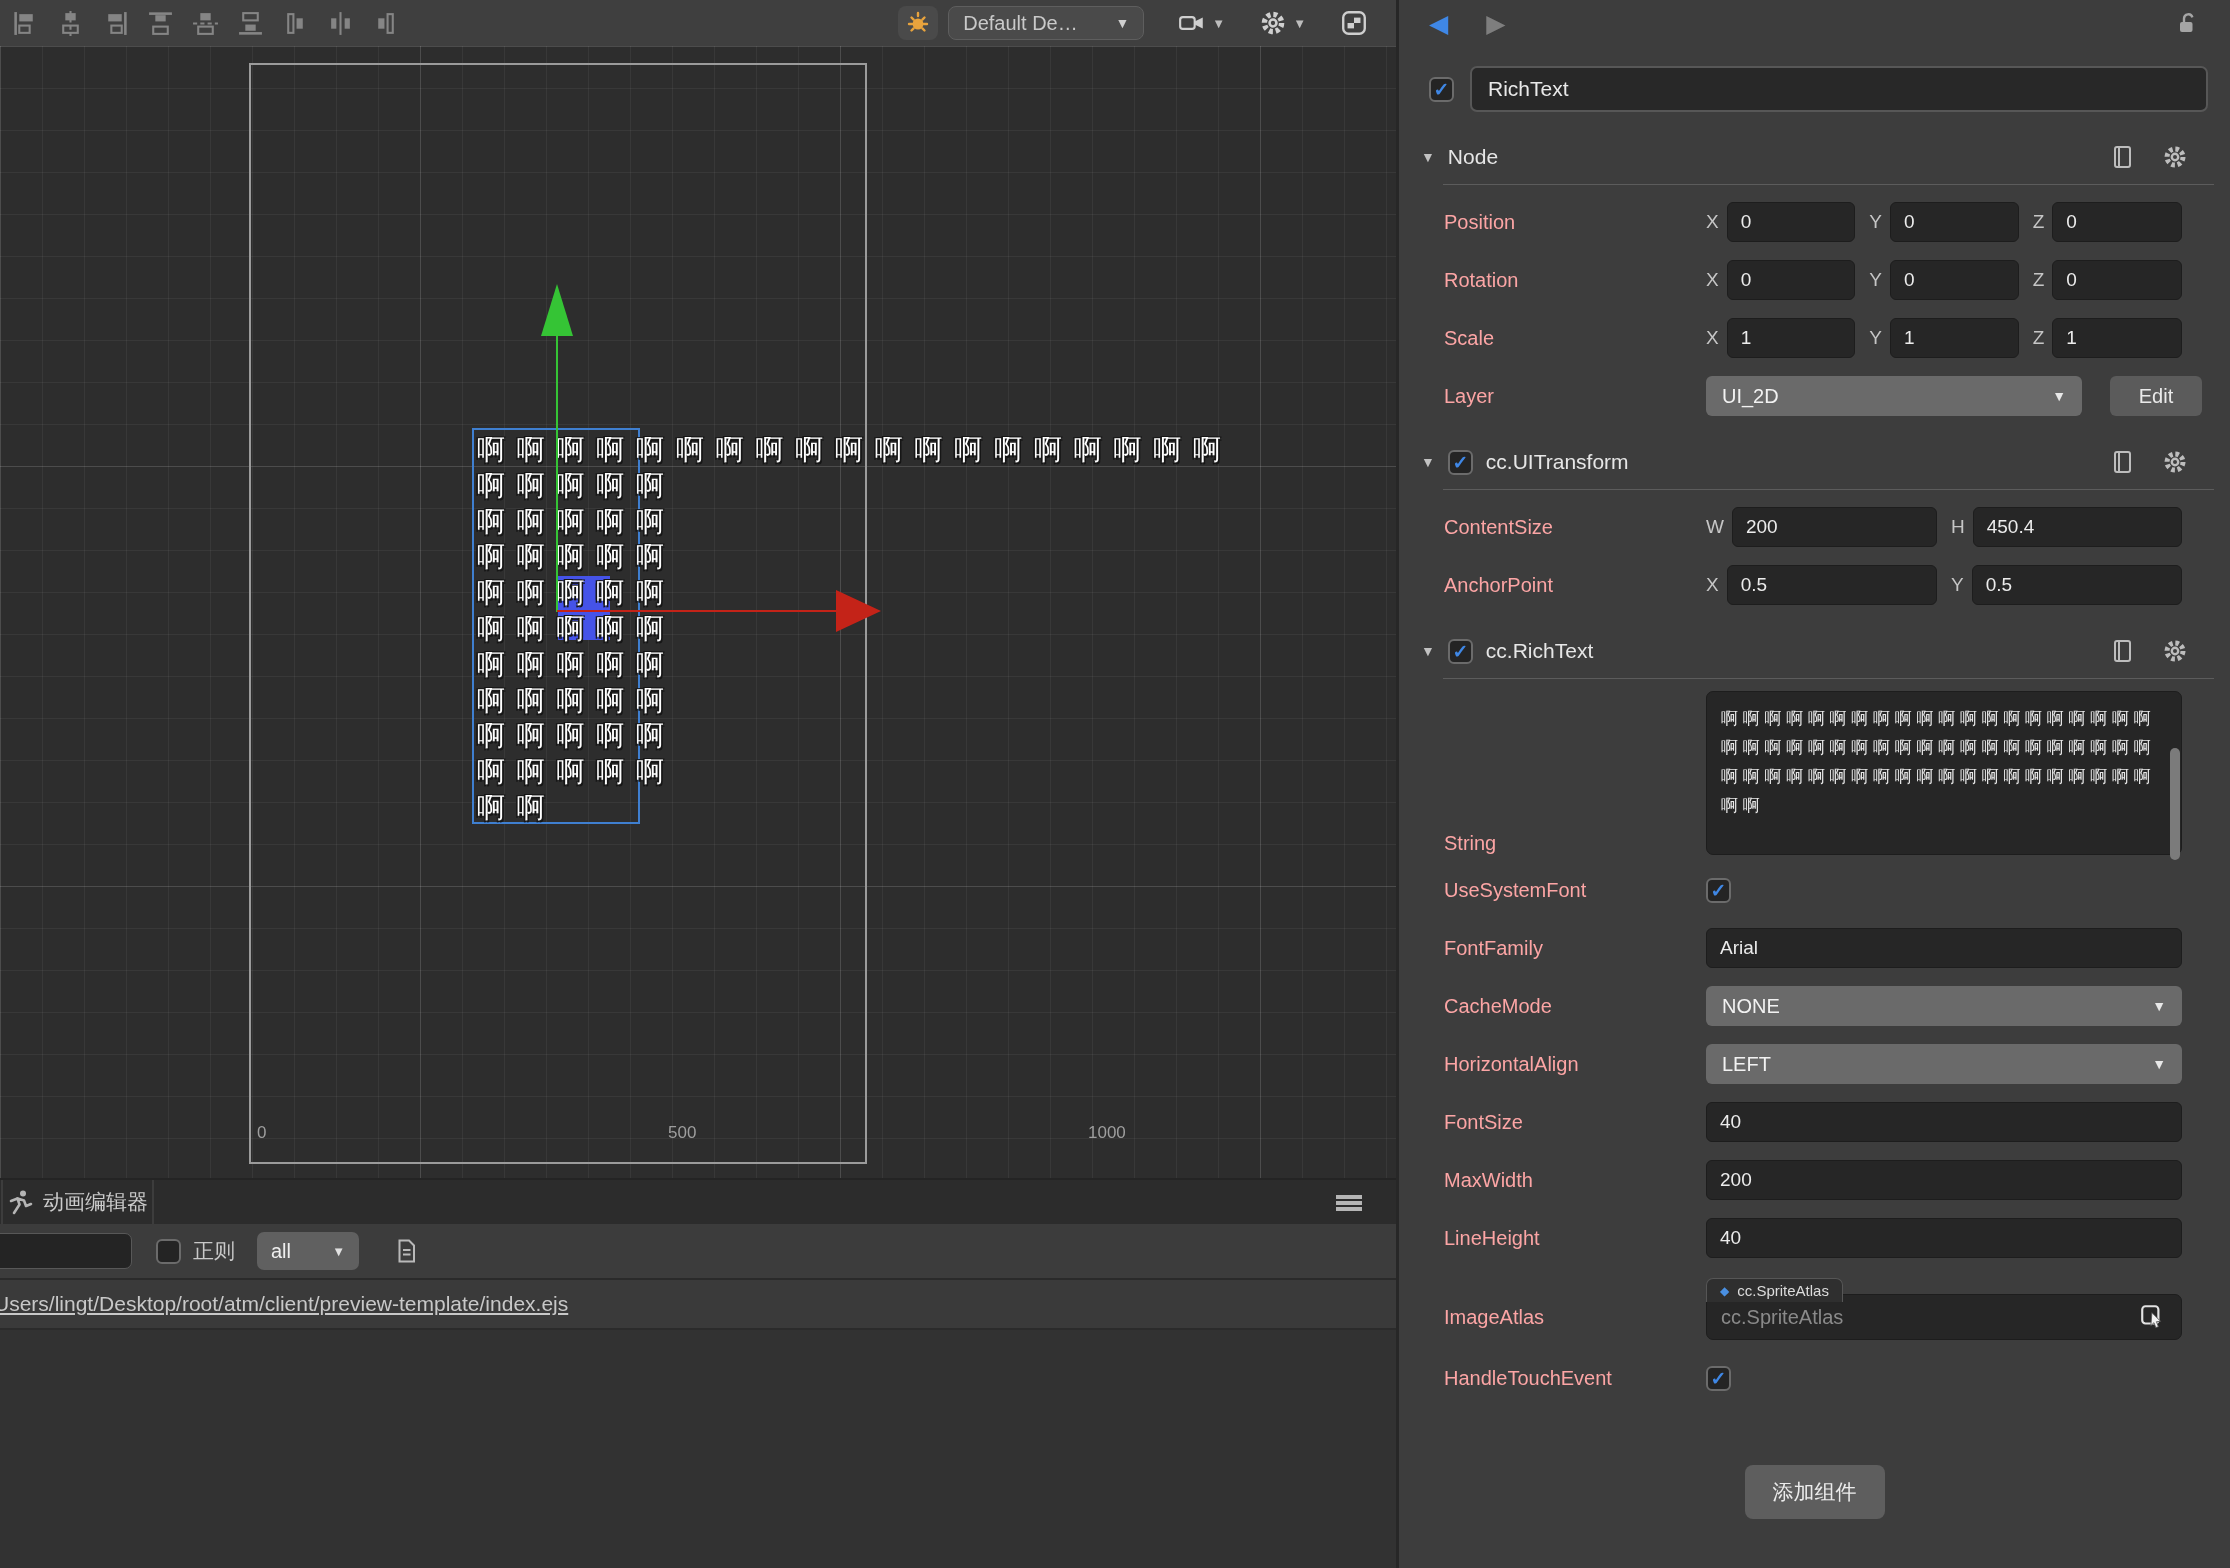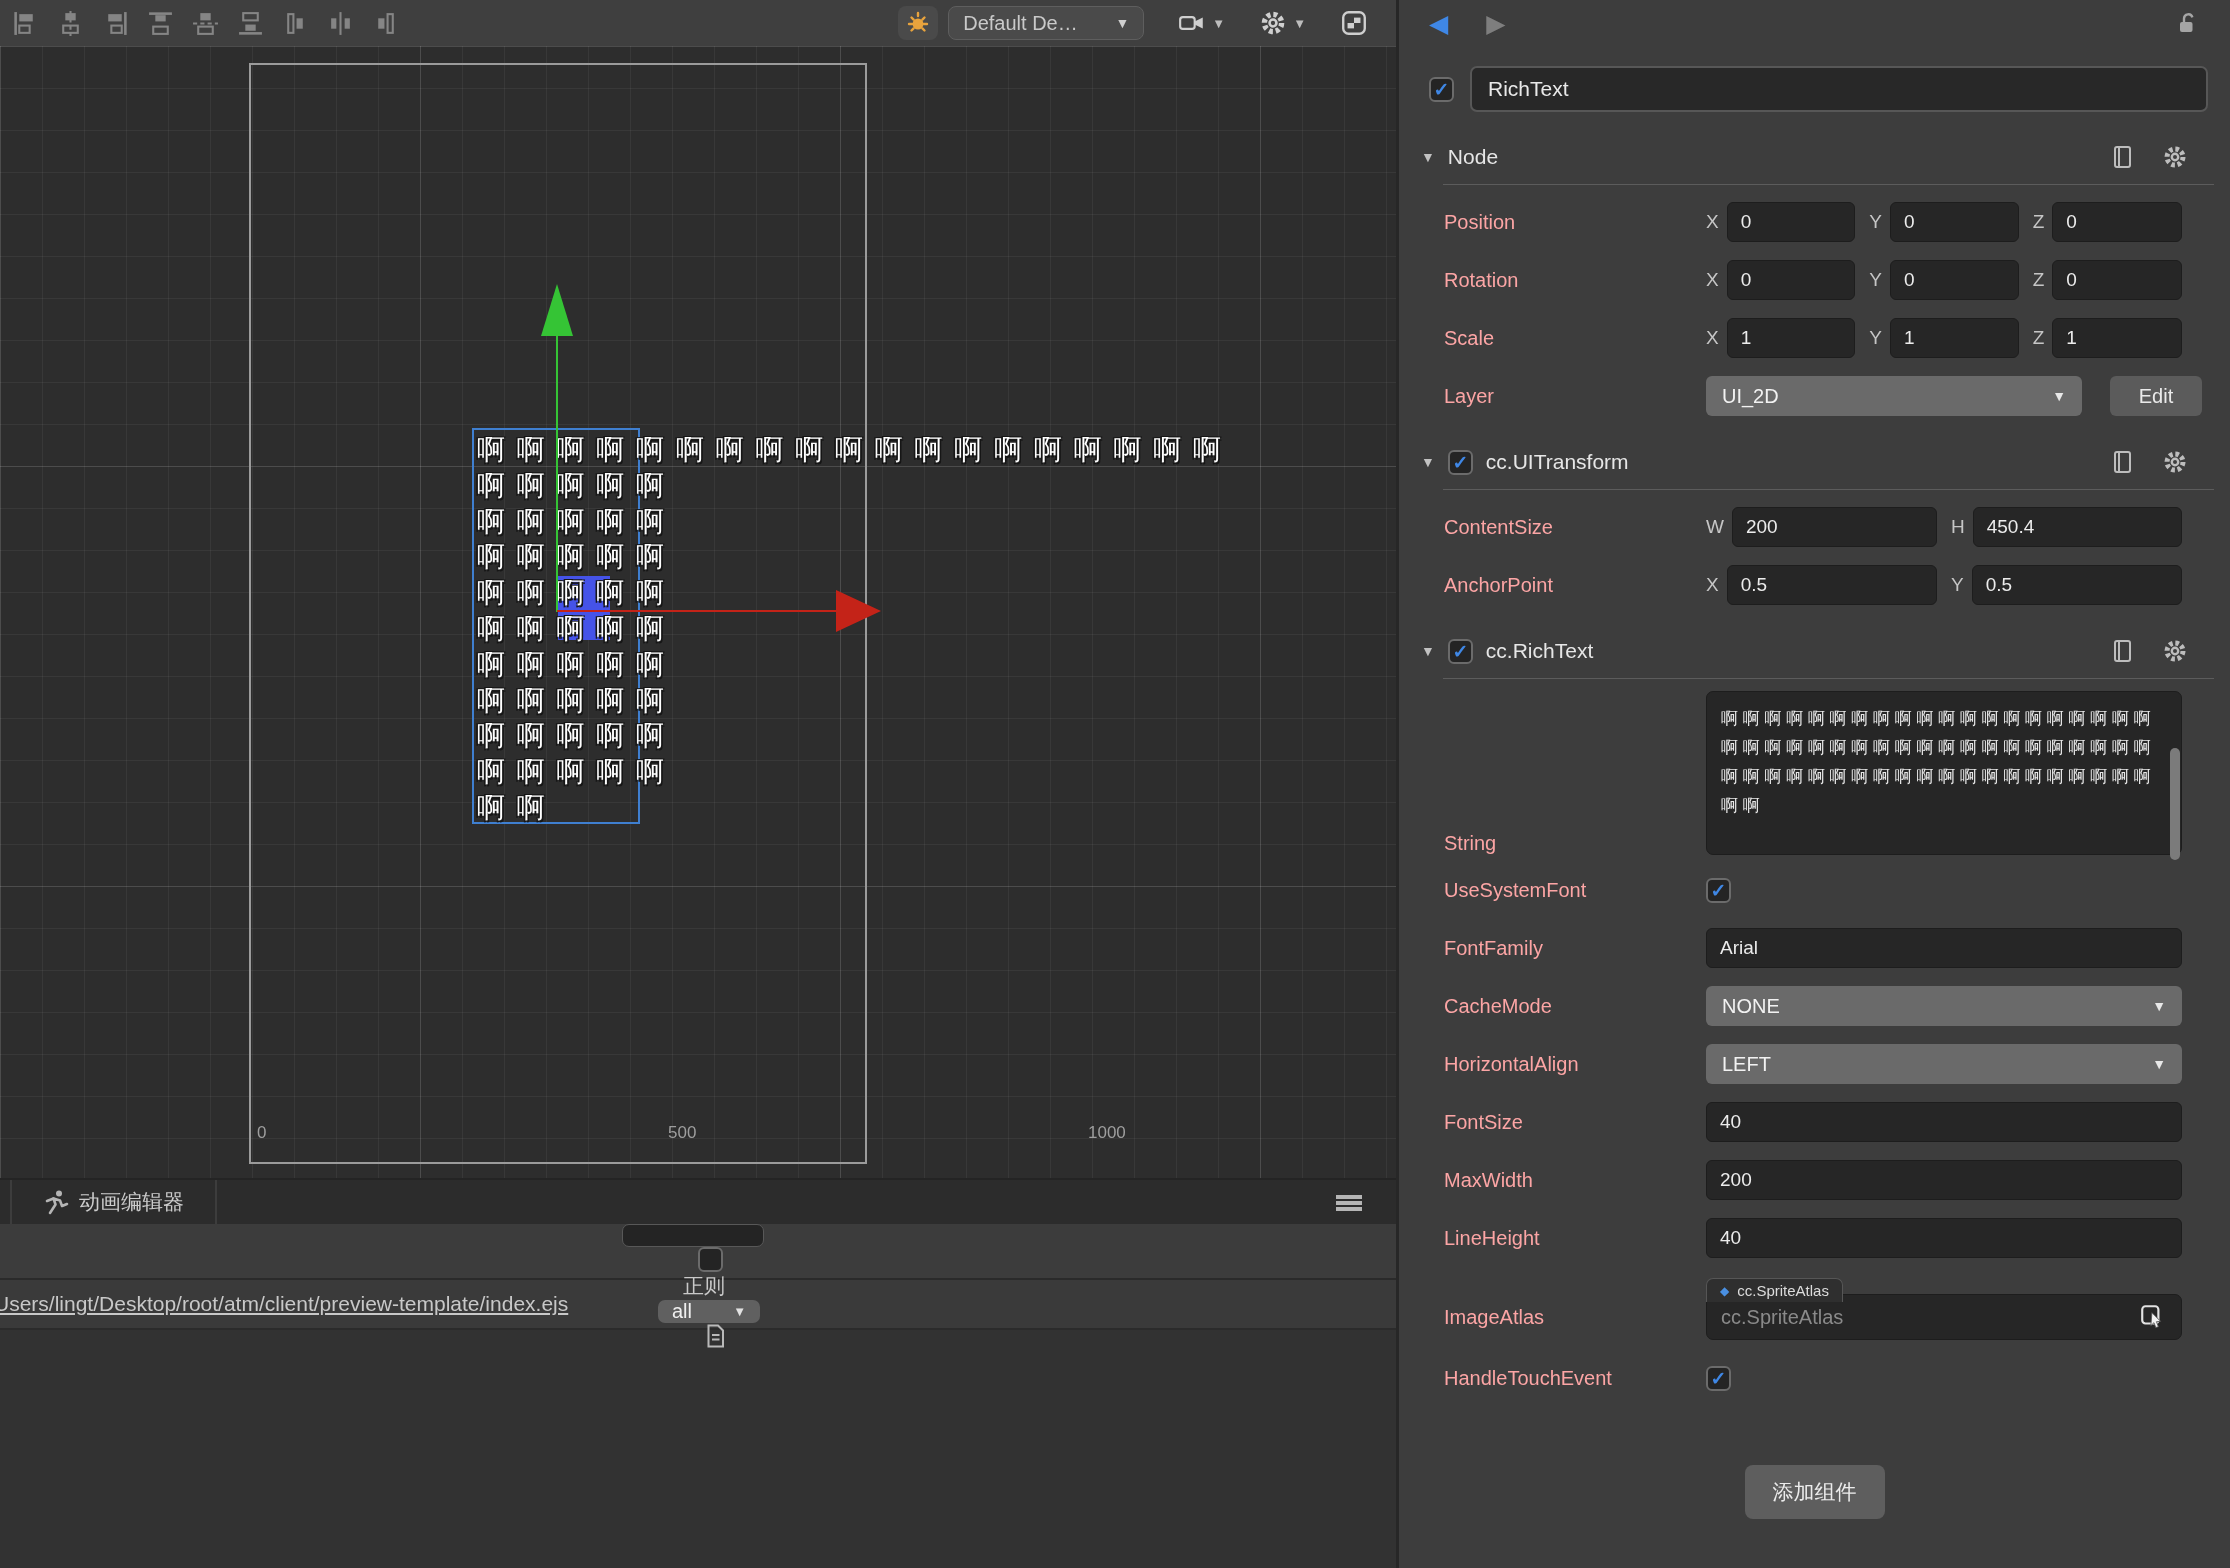--- a/index.html
+++ b/index.html
@@ -53,26 +53,26 @@
   .node-box { position:absolute; left:472px; top:382px; width:168px; height:396px; border:2px solid #3f7fd0; }
   .text-highlight { position:absolute; left:84px; top:146px; width:52px; height:64px; background:#4553e8; }
   .node-text {
     position:absolute; left:3px; top:2px; white-space:nowrap;
     font-size:28px; line-height:35.8px; color:#fff; word-spacing:4px;
     text-shadow: 1.5px 1.5px 0 #161616, -1.5px 1.5px 0 #161616, 1.5px -1.5px 0 #161616, -1.5px -1.5px 0 #161616;
   }
 
   
   .anim-bar { height:46px; background:#2c2c2c; border-top:2px solid #242424; display:flex; align-items:center; position:relative; }
-  .anim-tab { height:100%; display:flex; align-items:center; gap:10px; padding:0 31px;
-    margin-left:10px; border-left:2px solid #3d3d3d; border-right:2px solid #3d3d3d; color:#cccccc; font-size:21px; }
+  .anim-tab { height:100%; display:flex; align-items:center; gap:10px; padding:0 4px;
+    margin-left:1px; border-left:2px solid #3d3d3d; border-right:2px solid #3d3d3d; color:#cccccc; font-size:21px; }
   .hamburger { position:absolute; right:34px; top:15px; width:26px; height:4px; background:#b5b5b5;
     box-shadow:0 6px 0 #b5b5b5, 0 12px 0 #b5b5b5; }
 
-  .search-row { height:54px; background:#3c3c3c; display:flex; align-items:center;flex-direction:column; }
+  .search-row { height:54px; background:#3c3c3c; display:flex; align-items:center; }
   .search-input { width:142px; height:36px; margin-left:-10px; background:#242424;
     border:1px solid #585858; border-radius:7px; color:#ddd; font-size:18px; padding:0 10px; }
   .cb { width:25px; height:25px; border-radius:6px; background:#242424; border:2px solid #6b6b6b;
     display:flex; align-items:center; justify-content:center; color:#3f87e5; font-size:19px; font-weight:bold; flex-shrink:0; }
   .regex-cb { margin-left:24px; }
   .regex-label { margin-left:12px; font-size:21px; color:#c9c9c9; }
   .filter-select { margin-left:22px; width:102px; height:38px; background:#606060; border-radius:7px;
     display:flex; align-items:center; padding:0 14px; color:#efefef; font-size:20px; }
   .filter-select .dd-arrow { margin-left:auto; font-size:13px; color:#e2e2e2; }
   .file-icon-btn { margin-left:34px; }

